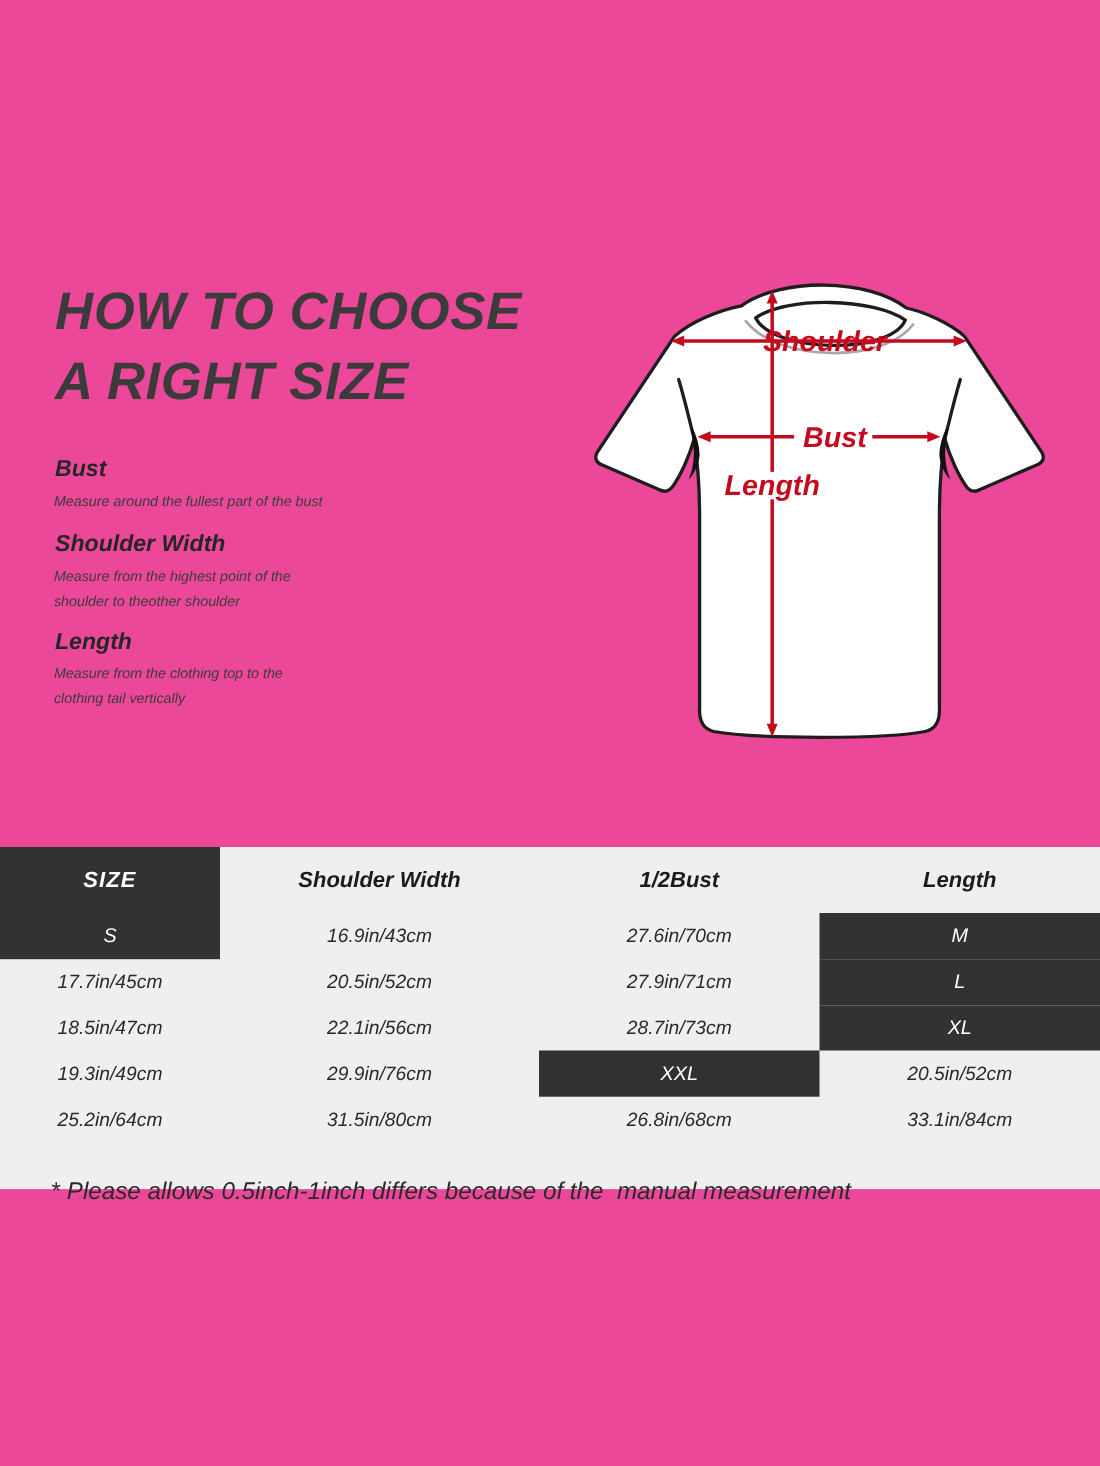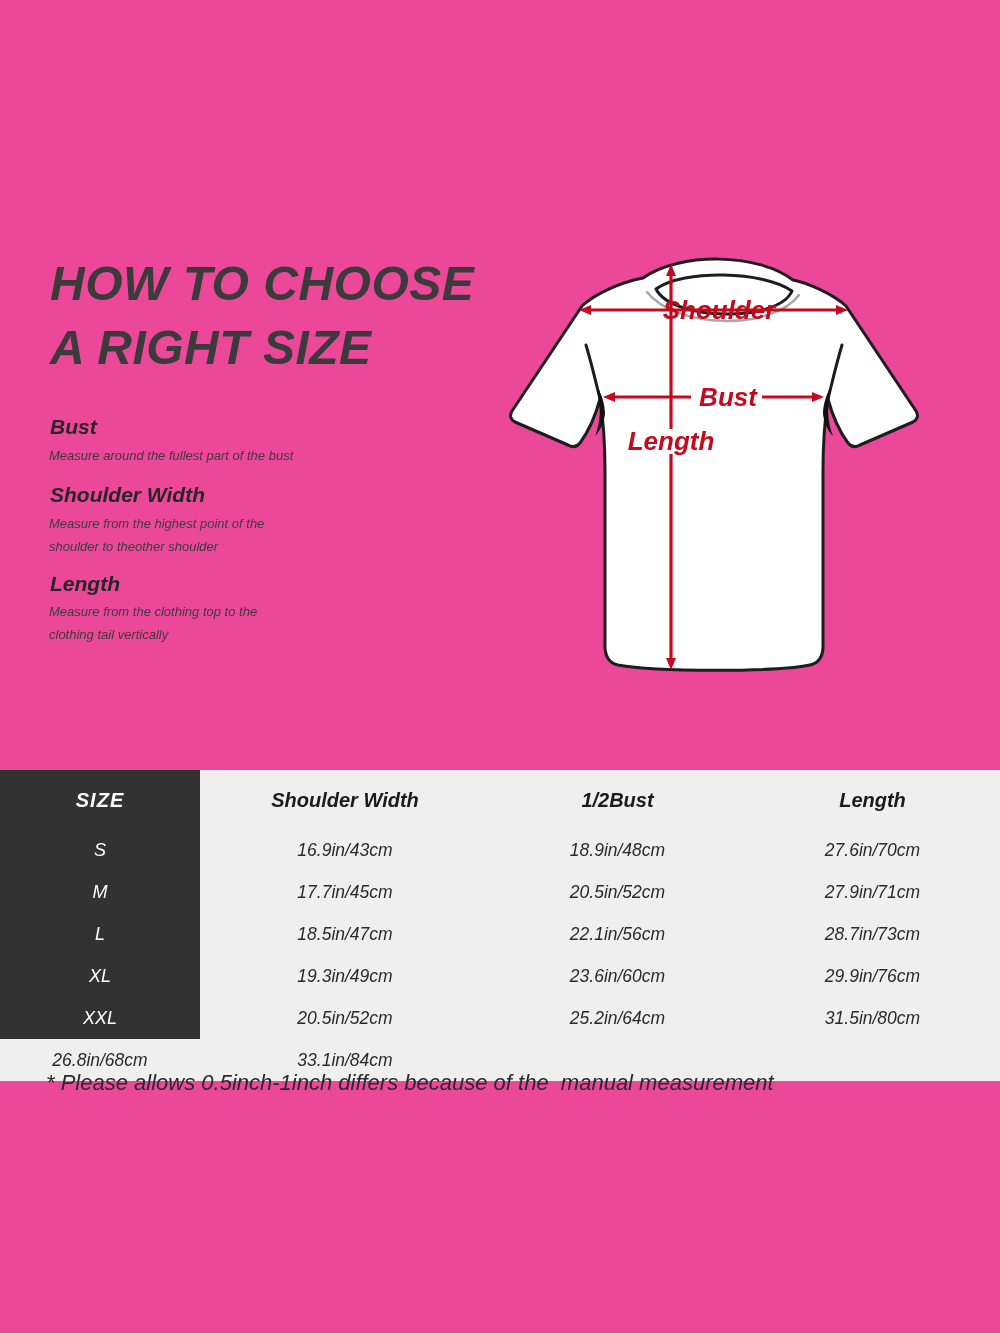--- a/index.html
+++ b/index.html
@@ -35,21 +35,21 @@
   }
   .h-bust{top:415px;}
   .t-bust{top:444px;}
   .h-shoulder{top:483px;}
   .t-shoulder{top:512px;}
   .h-length{top:572px;}
   .t-length{top:600px;}
 
   
   .diagram{
-    position:absolute;left:476px;top:225px;width:470px;height:470px;margin:0;
+    position:absolute;left:507px;top:225px;width:470px;height:470px;margin:0;
   }
   .diagram svg{display:block;width:470px;height:470px;}
   .shirt-stroke{fill:#ffffff;stroke:var(--outline-color);stroke-width:3;stroke-linejoin:round;stroke-linecap:round;}
   .shirt-line{fill:none;stroke:var(--outline-color);stroke-width:3;stroke-linecap:round;}
   .shirt-shadow{fill:none;stroke:#a8a8a8;stroke-width:2.5;stroke-linecap:round;}
   .pit{fill:#111;stroke:none;}
   .red-line{stroke:var(--arrow-color);stroke-width:3.2;}
   .red-fill{fill:var(--arrow-color);}
   .red-label{
     fill:var(--arrow-color);
@@ -175,36 +175,34 @@
   </figure>
 
   <div class="size-table">
     <div class="cell th dark">SIZE</div>
     <div class="cell th">Shoulder Width</div>
     <div class="cell th">1/2Bust</div>
     <div class="cell th">Length</div>
 
     <div class="cell dark size-label">S</div>
     <div class="cell val">16.9in/43cm</div>
-    <div class="cell val">18.9in/48cm</div>
     <div class="cell val">27.6in/70cm</div>
 
     <div class="cell dark size-label">M</div>
     <div class="cell val">17.7in/45cm</div>
     <div class="cell val">20.5in/52cm</div>
     <div class="cell val">27.9in/71cm</div>
 
     <div class="cell dark size-label">L</div>
     <div class="cell val">18.5in/47cm</div>
     <div class="cell val">22.1in/56cm</div>
     <div class="cell val">28.7in/73cm</div>
 
     <div class="cell dark size-label">XL</div>
     <div class="cell val">19.3in/49cm</div>
-    <div class="cell val">23.6in/60cm</div>
     <div class="cell val">29.9in/76cm</div>
 
     <div class="cell dark size-label">XXL</div>
     <div class="cell val">20.5in/52cm</div>
     <div class="cell val">25.2in/64cm</div>
     <div class="cell val">31.5in/80cm</div>
 
     <div class="cell val">26.8in/68cm</div>
     <div class="cell val">33.1in/84cm</div>
   </div>

